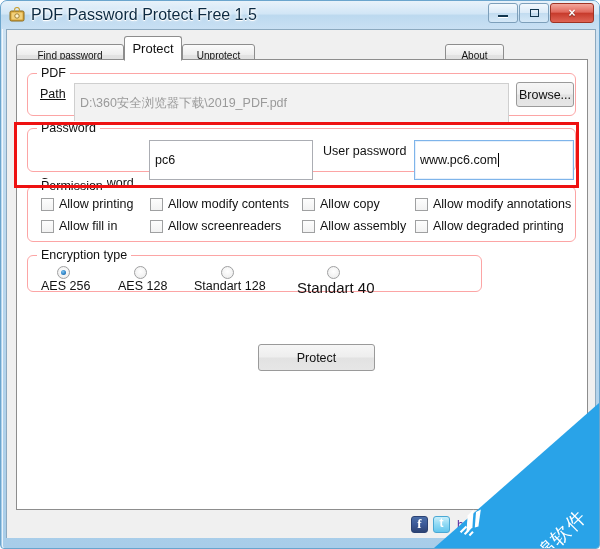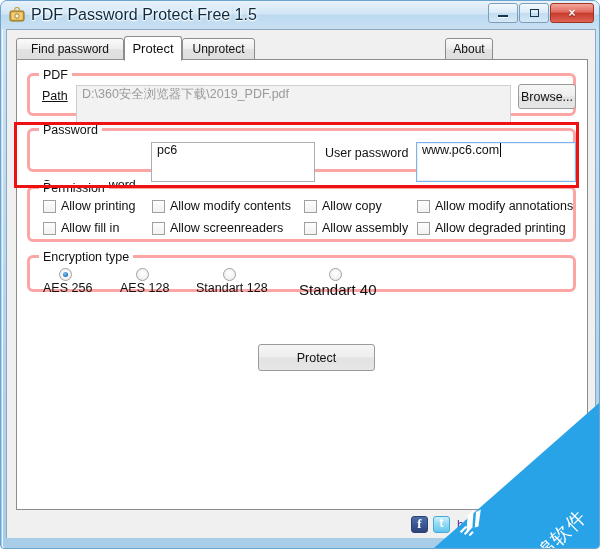--- a/index.html
+++ b/index.html
@@ -75,24 +75,24 @@
   #client-inner {
     position:absolute; left:0; top:0; width:100%; height:100%;
     background: #f0f0f0;
   }
 
   
   #tabstrip {
     position: absolute; left: 9px; top: 6px; width: 470px; height: 24px;
   }
   .tab {
-    position: absolute; top: 2px; height: 22px;
+    position: absolute; top: 8px; height: 22px;
     border: 1px solid #8d8d8d;
     background: linear-gradient(180deg,#fbfbfb 0%,#ededed 48%,#e2e2e2 52%,#dedede 100%);
-    font-size: 12px; color: #111;
+    font-size: 10px; color: #111;
     display:flex; align-items:center; justify-content:center;
     border-radius: 3px 3px 0 0;
     cursor: default;
     white-space: nowrap;
   }
   .tab.active {
     top: 0px; height: 25px;
     background: #ffffff;
     border-bottom: 1px solid #ffffff;
     z-index: 5;
@@ -104,40 +104,40 @@
   }
   #tab-body {
     position: absolute; left: 9px; top: 29px; width: 572px; height: 451px;
     background: #ffffff;
     border: 1px solid #8d8d8d;
   }
 
   
   .group {
     position: absolute;
-    border: 3px solid #fca5a5;
+    border: 1px solid #fca5a5;
     border-radius: 6px;
     background: transparent;
   }
   .group > .legend {
     position: absolute; top: -8px; left: 9px;
     background: #ffffff; padding: 0 4px;
     font-size: 12.5px; color: #111;
     white-space: nowrap;
   }
 
   .fld-label { position:absolute; font-size:12.5px; color:#111; white-space:nowrap; }
 
   .textbox {
     position: absolute; height: 40px;
     border: 1px solid #abadb3;
     background: #ffffff;
     font-size: 12.5px; color: #111;
     padding: 0 0 0 5px;
-    display:flex; 
+    display:flex; align-items:center;
     overflow:hidden; white-space:nowrap;
   }
   .textbox.disabled { background:#f2f2f2; color:#9a9a9a; border-color:#cfcfcf; }
   .textbox.focused { border-color: #7eb4ea; box-shadow: inset 0 0 0 1px #e6f0fb; }
   .caret {
     display:inline-block; width:1px; height:14px; background:#000;
     margin-left:1px;
   }
 
   .btn {
@@ -258,21 +258,21 @@
     <div id="tabstrip">
       <div class="tab" style="left:0px;width:108px;">
         <span>Find password</span>
       </div>
       <div class="tab active" style="left:108px;width:58px;">
         <span>Protect</span>
       </div>
       <div class="tab" style="left:166px;width:73px;">
         <span>Unprotect</span>
       </div>
-      <div class="tab" style="left:429px;width:48px;">
+      <div class="tab" style="left:429px;width:59px;">
         <span>About</span>
       </div>
     </div>
 
     <div id="tab-body">
 
       <div class="group" style="left:10px; top:13px; width:549px; height:43px;">
         <span class="legend">PDF</span>
         <span class="fld-label" style="left:12px; top:13px;text-decoration:underline;">Path</span>
         <div class="textbox disabled" style="left:46px; top:9px; width:435px;">
@@ -327,21 +327,21 @@
         <div class="chk" style="left:274px; top:32px;">
           <span class="box"></span>
           <span class="lbl">Allow assembly</span>
         </div>
         <div class="chk" style="left:387px; top:32px;">
           <span class="box"></span>
           <span class="lbl">Allow degraded printing</span>
         </div>
       </div>
 
-      <div class="group" style="left:10px; top:195px; width:549px; height:37px;">
+      <div class="group" style="left:10px; top:195px; width:455px; height:37px;">
         <span class="legend">Encryption type</span>
         <div class="rad checked" style="left:13px; top:10px;">
           <span class="circ"></span>
           <span class="lbl" style="font-size:12.5px;color:#111;">AES 256</span>
         </div>
         <div class="rad" style="left:90px; top:10px;">
           <span class="circ"></span>
           <span class="lbl" style="font-size:12.5px;color:#111;">AES 128</span>
         </div>
         <div class="rad" style="left:166px; top:10px;">

